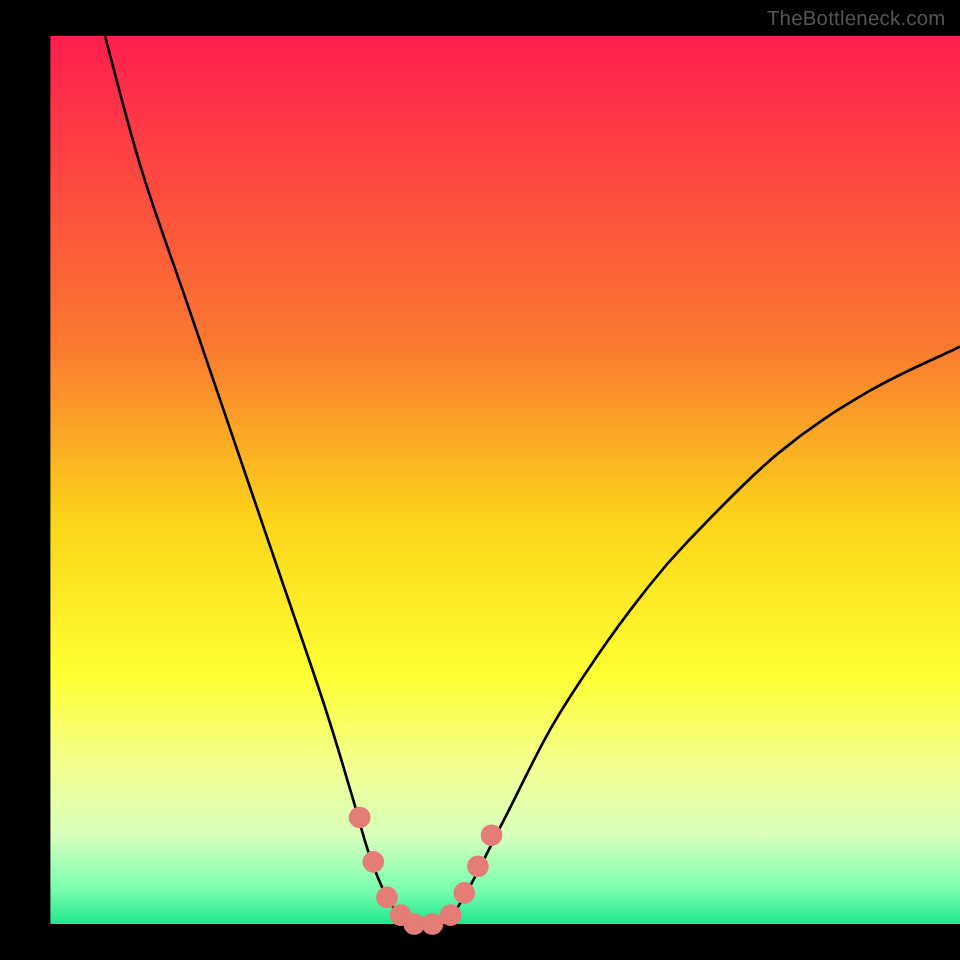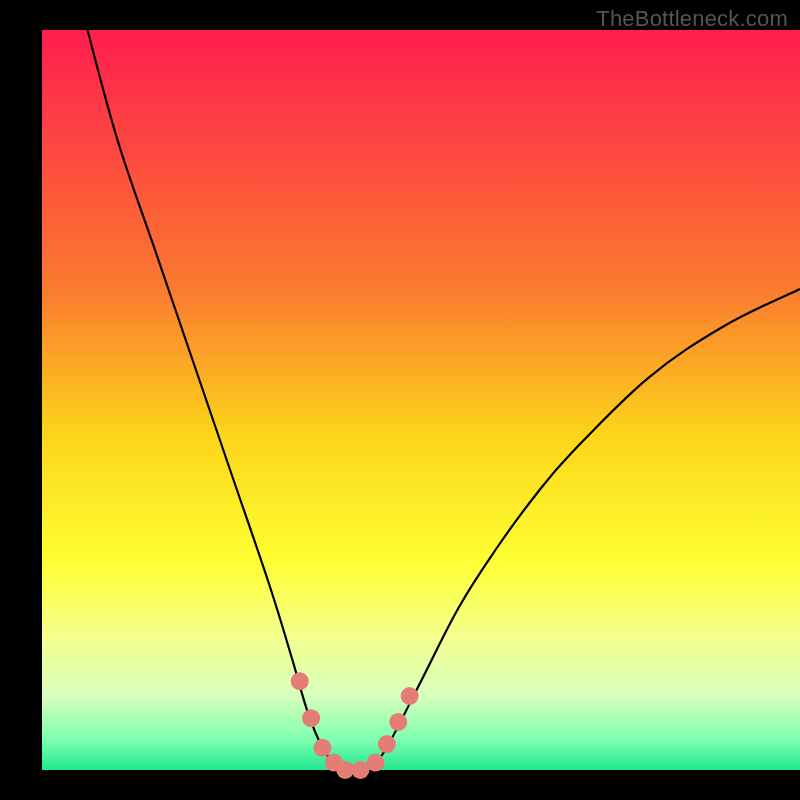--- a/index.html
+++ b/index.html
@@ -16,21 +16,21 @@
     top: 0;
     left: 0;
     width: 800px;
     height: 800px;
   }
   .watermark {
     position: absolute;
     top: 6px;
     right: 12px;
     color: #555;
-    font-size: 22px;
+    font-size: 17px;
     font-weight: 500;
     z-index: 10;
     letter-spacing: 0.2px;
   }
 </style>
 </head>
 <body>
 
 <div class="chart-container">
   <svg width="800" height="800" viewBox="0 0 800 800">

